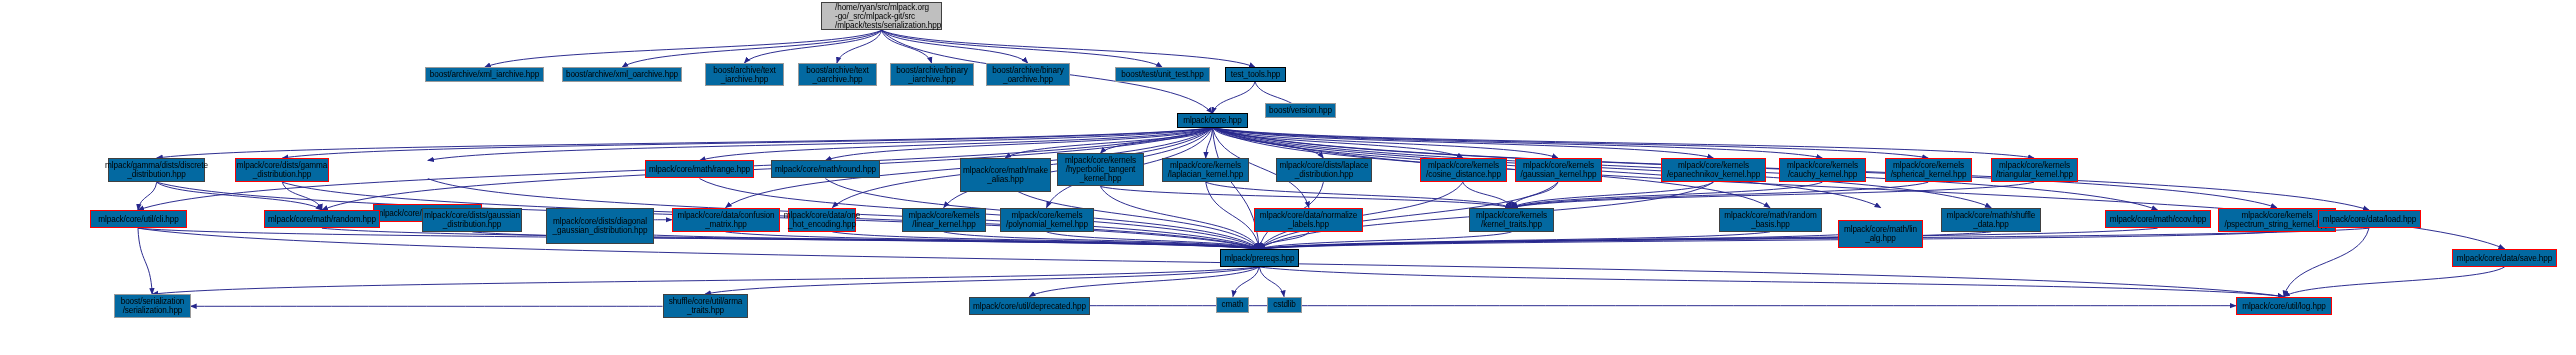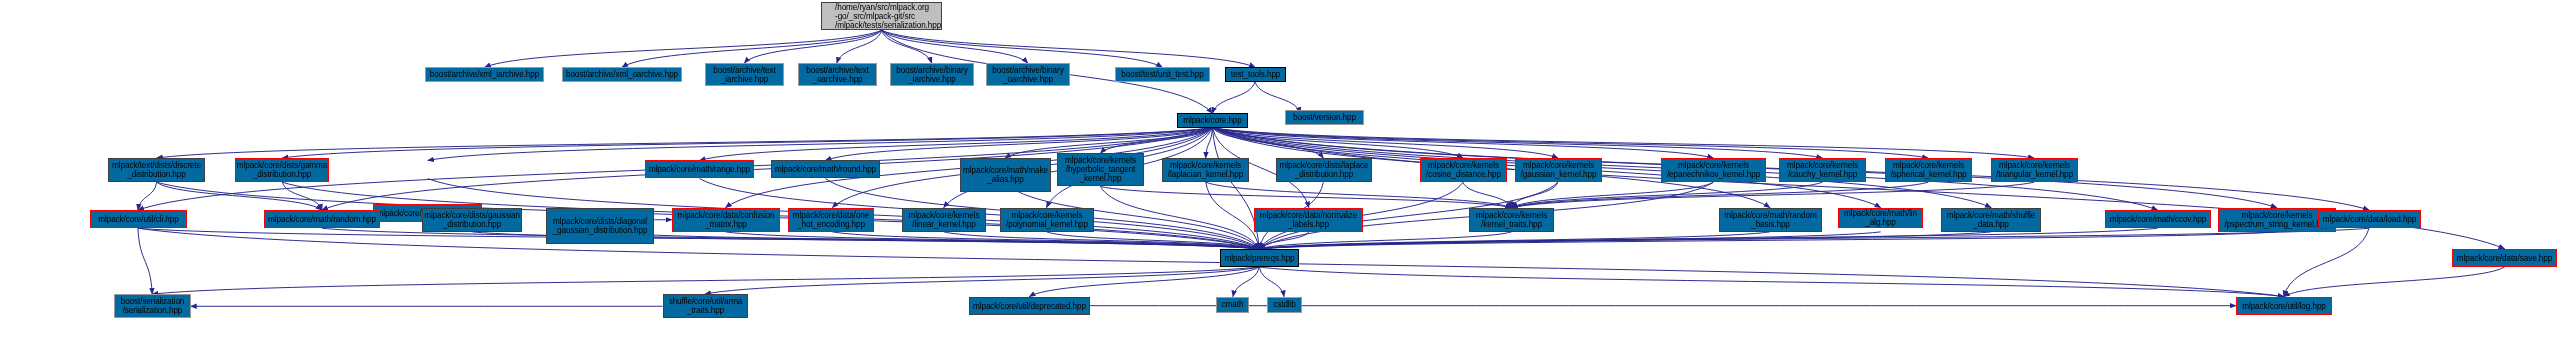--- a/index.html
+++ b/index.html
@@ -170,22 +170,22 @@
 _iarchive.hpp</div>
     <div class="node" style="left: 798px; top: 63px; width: 79px; height: 23px;">boost/archive/text
 _oarchive.hpp</div>
     <div class="node" style="left: 890px; top: 63px; width: 84px; height: 23px;">boost/archive/binary
 _iarchive.hpp</div>
     <div class="node" style="left: 986px; top: 63px; width: 84px; height: 23px;">boost/archive/binary
 _oarchive.hpp</div>
     <div class="node" style="left: 1115px; top: 67px; width: 95px; height: 14.5px;">boost/test/unit_test.hpp</div>
     <div class="node bold-black" style="left: 1225px; top: 67px; width: 61px; height: 14.5px;">test_tools.hpp</div>
     <div class="node bold-black" style="left: 1177px; top: 113px; width: 71px; height: 14.5px;">mlpack/core.hpp</div>
-    <div class="node" style="left: 1265px; top: 110px; width: 79px; height: 14.5px; margin-left: 20px;">boost/version.hpp</div>
-    <div class="node dark" style="left: 108px; top: 158px; width: 97px; height: 24px;">mlpack/text/dists/discrete
+    <div class="node" style="left: 1265px; top: 103px; width: 71px; height: 14.5px;">boost/version.hpp</div>
+    <div class="node dark" style="left: 108px; top: 158px; width: 97px; height: 24px;">mlpack/gamma/dists/discrete
 _distribution.hpp</div>
     <div class="node red" style="left: 235px; top: 158px; width: 94px; height: 24px;">mlpack/core/dists/gamma
 _distribution.hpp</div>
     <div class="node red" style="left: 373px; top: 160px; width: 109px; height: 18px; margin-top: 44px;">mlpack/core/math/clamp.hpp</div>
     <div class="node red" style="left: 645px; top: 160px; width: 109px; height: 18px;">mlpack/core/math/range.hpp</div>
     <div class="node dark" style="left: 771px; top: 160px; width: 109px; height: 18px;">mlpack/core/math/round.hpp</div>
     <div class="node dark" style="left: 960px; top: 158px; width: 91px; height: 34px;">mlpack/core/math/make
 _alias.hpp</div>
     <div class="node dark" style="left: 1057px; top: 153px; width: 87px; height: 33px;">mlpack/core/kernels
 /hyperbolic_tangent
@@ -207,33 +207,33 @@
     <div class="node red" style="left: 1991px; top: 158px; width: 87px; height: 24px;">mlpack/core/kernels
 /triangular_kernel.hpp</div>
     <div class="node red" style="left: 90px; top: 210px; width: 97px; height: 18px;">mlpack/core/util/cli.hpp</div>
     <div class="node red" style="left: 264px; top: 210px; width: 116px; height: 18px;">mlpack/core/math/random.hpp</div>
     <div class="node dark" style="left: 422px; top: 208px; width: 100px; height: 24px;">mlpack/core/dists/gaussian
 _distribution.hpp</div>
     <div class="node dark" style="left: 546px; top: 208px; width: 108px; height: 36px;">mlpack/core/dists/diagonal
 _gaussian_distribution.hpp</div>
     <div class="node red" style="left: 672px; top: 208px; width: 108px; height: 24px;">mlpack/core/data/confusion
 _matrix.hpp</div>
-    <div class="node red" style="left: 788px; top: 208px; width: 86px; height: 24px;">mlpack/core/data/one
+    <div class="node red" style="left: 788px; top: 208px; width: 68px; height: 24px;">mlpack/core/data/one
 _hot_encoding.hpp</div>
     <div class="node dark" style="left: 902px; top: 208px; width: 84px; height: 24px;">mlpack/core/kernels
 /linear_kernel.hpp</div>
     <div class="node dark" style="left: 1000px; top: 208px; width: 94px; height: 24px;">mlpack/core/kernels
 /polynomial_kernel.hpp</div>
     <div class="node red" style="left: 1254px; top: 208px; width: 109px; height: 24px;">mlpack/core/data/normalize
 _labels.hpp</div>
     <div class="node dark" style="left: 1469px; top: 208px; width: 85px; height: 24px;">mlpack/core/kernels
 /kernel_traits.hpp</div>
     <div class="node dark" style="left: 1719px; top: 208px; width: 103px; height: 24px;">mlpack/core/math/random
 _basis.hpp</div>
-    <div class="node red" style="left: 1838px; top: 208px; width: 85px; height: 20px;">mlpack/core/math/lin
+    <div class="node red" style="left: 1838px; top: 220px; width: 85px; height: 28px;">mlpack/core/math/lin
 _alg.hpp</div>
     <div class="node dark" style="left: 1941px; top: 208px; width: 100px; height: 24px;">mlpack/core/math/shuffle
 _data.hpp</div>
     <div class="node red" style="left: 2105px; top: 210px; width: 106px; height: 18px;">mlpack/core/math/ccov.hpp</div>
     <div class="node red" style="left: 2218px; top: 208px; width: 118px; height: 24px;">mlpack/core/kernels
 /pspectrum_string_kernel.hpp</div>
     <div class="node red" style="left: 2318px; top: 210px; width: 103px; height: 18px;">mlpack/core/data/load.hpp</div>
     <div class="node red" style="left: 2452px; top: 249px; width: 105px; height: 18px;">mlpack/core/data/save.hpp</div>
     <div class="node bold-black" style="left: 1220px; top: 249px; width: 79px; height: 18px;">mlpack/prereqs.hpp</div>
     <div class="node" style="left: 114px; top: 294px; width: 77px; height: 24px;">boost/serialization

